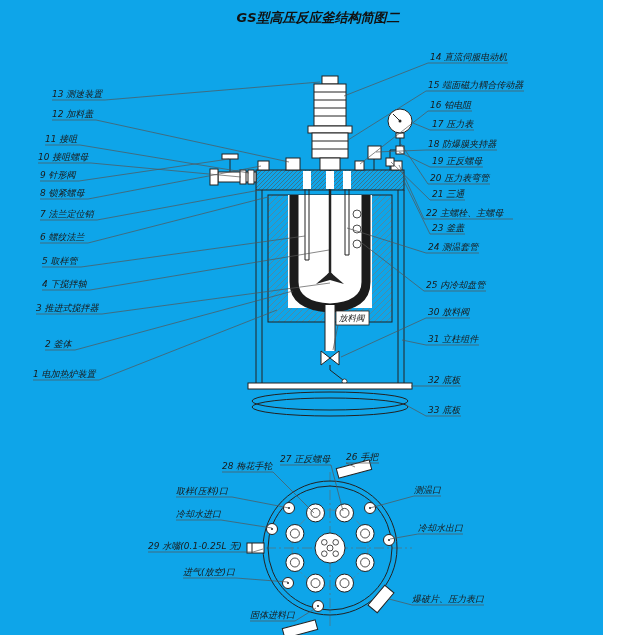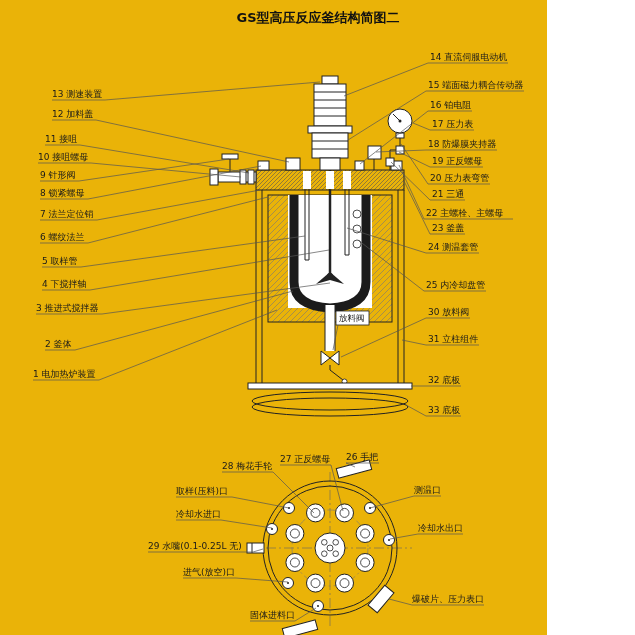--- a/index.html
+++ b/index.html
@@ -1,16 +1,16 @@
 <!DOCTYPE html>
 <html><head>
 <meta charset="utf-8">
 <style>
   html,body{margin:0;padding:0;background:#ffffff;}
-  .canvas{position:relative;width:547px;height:635px;background:#eab308;overflow:hidden;}
+  .canvas{position:relative;width:603px;height:635px;background:#0ea5e9;overflow:hidden;font-style:italic;}
   svg{font-family:"DejaVu Sans",sans-serif;}
   .ttl{font-size:13px;font-weight:bold;fill:#111;}
   .lbl{font-size:9px;fill:#1a1a1a;}
   .sm{font-size:8.5px;fill:#1a1a1a;}
   .ldr{fill:none;stroke:#555;stroke-width:0.7;}
   .dk{stroke:#222;fill:none;stroke-width:1;}
   .wfill{fill:#fff;stroke:#222;stroke-width:1;}
   .wthin{fill:#fff;stroke:#222;stroke-width:0.8;}
 </style>
 </head>

